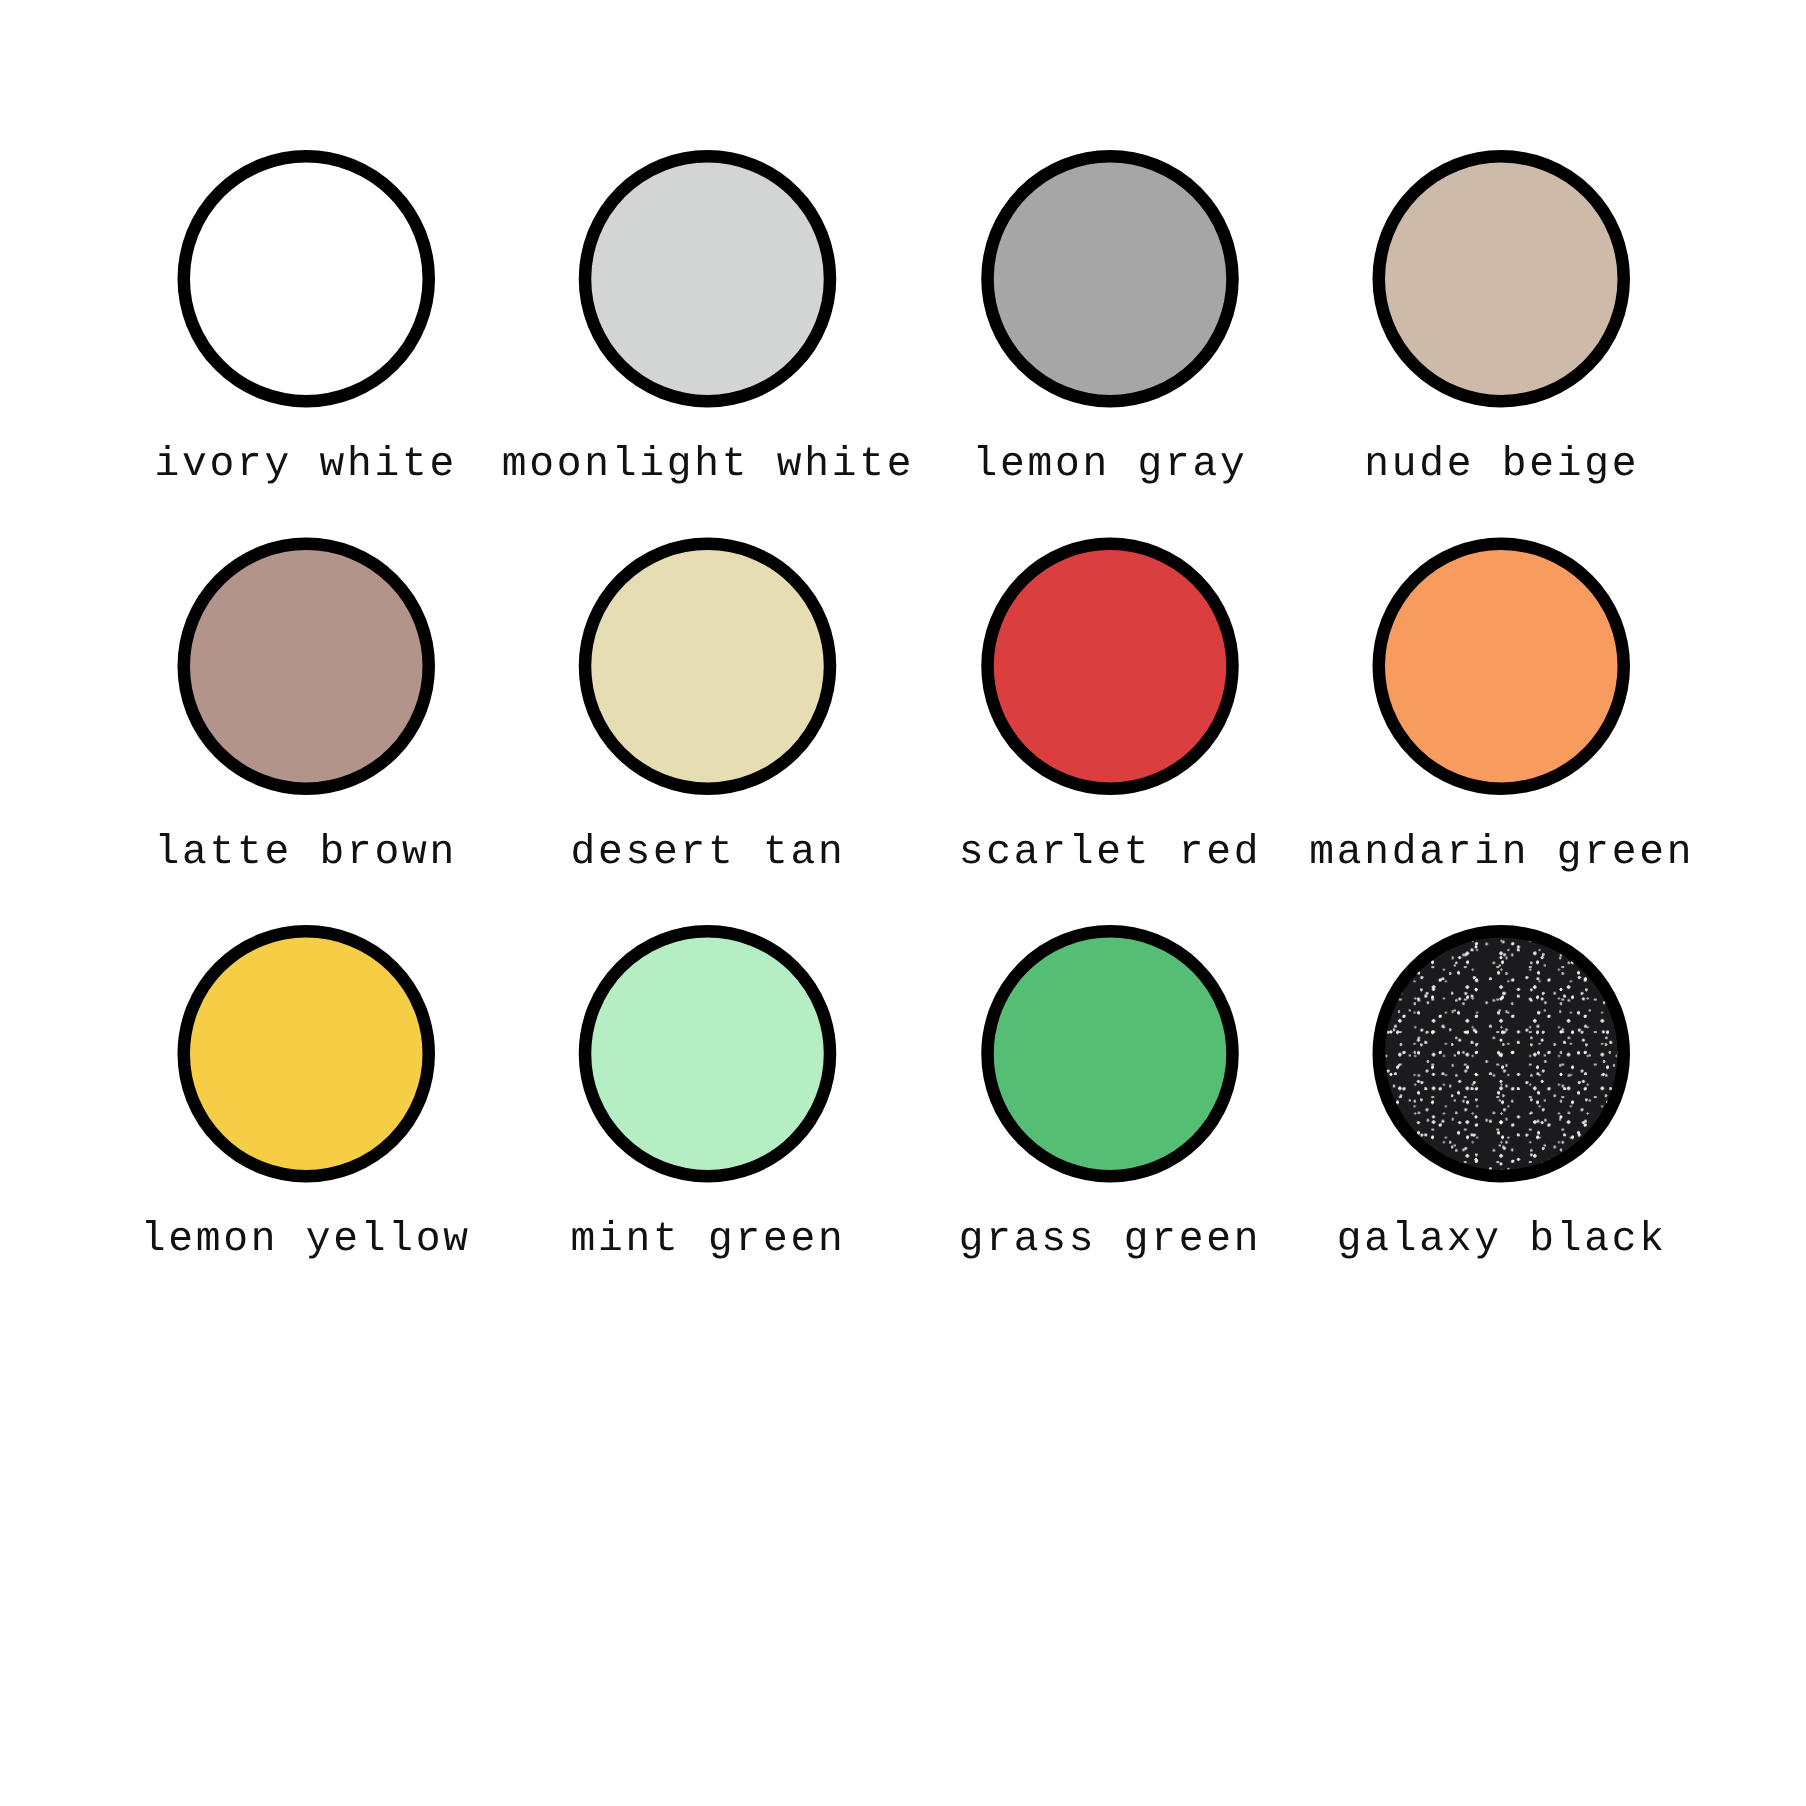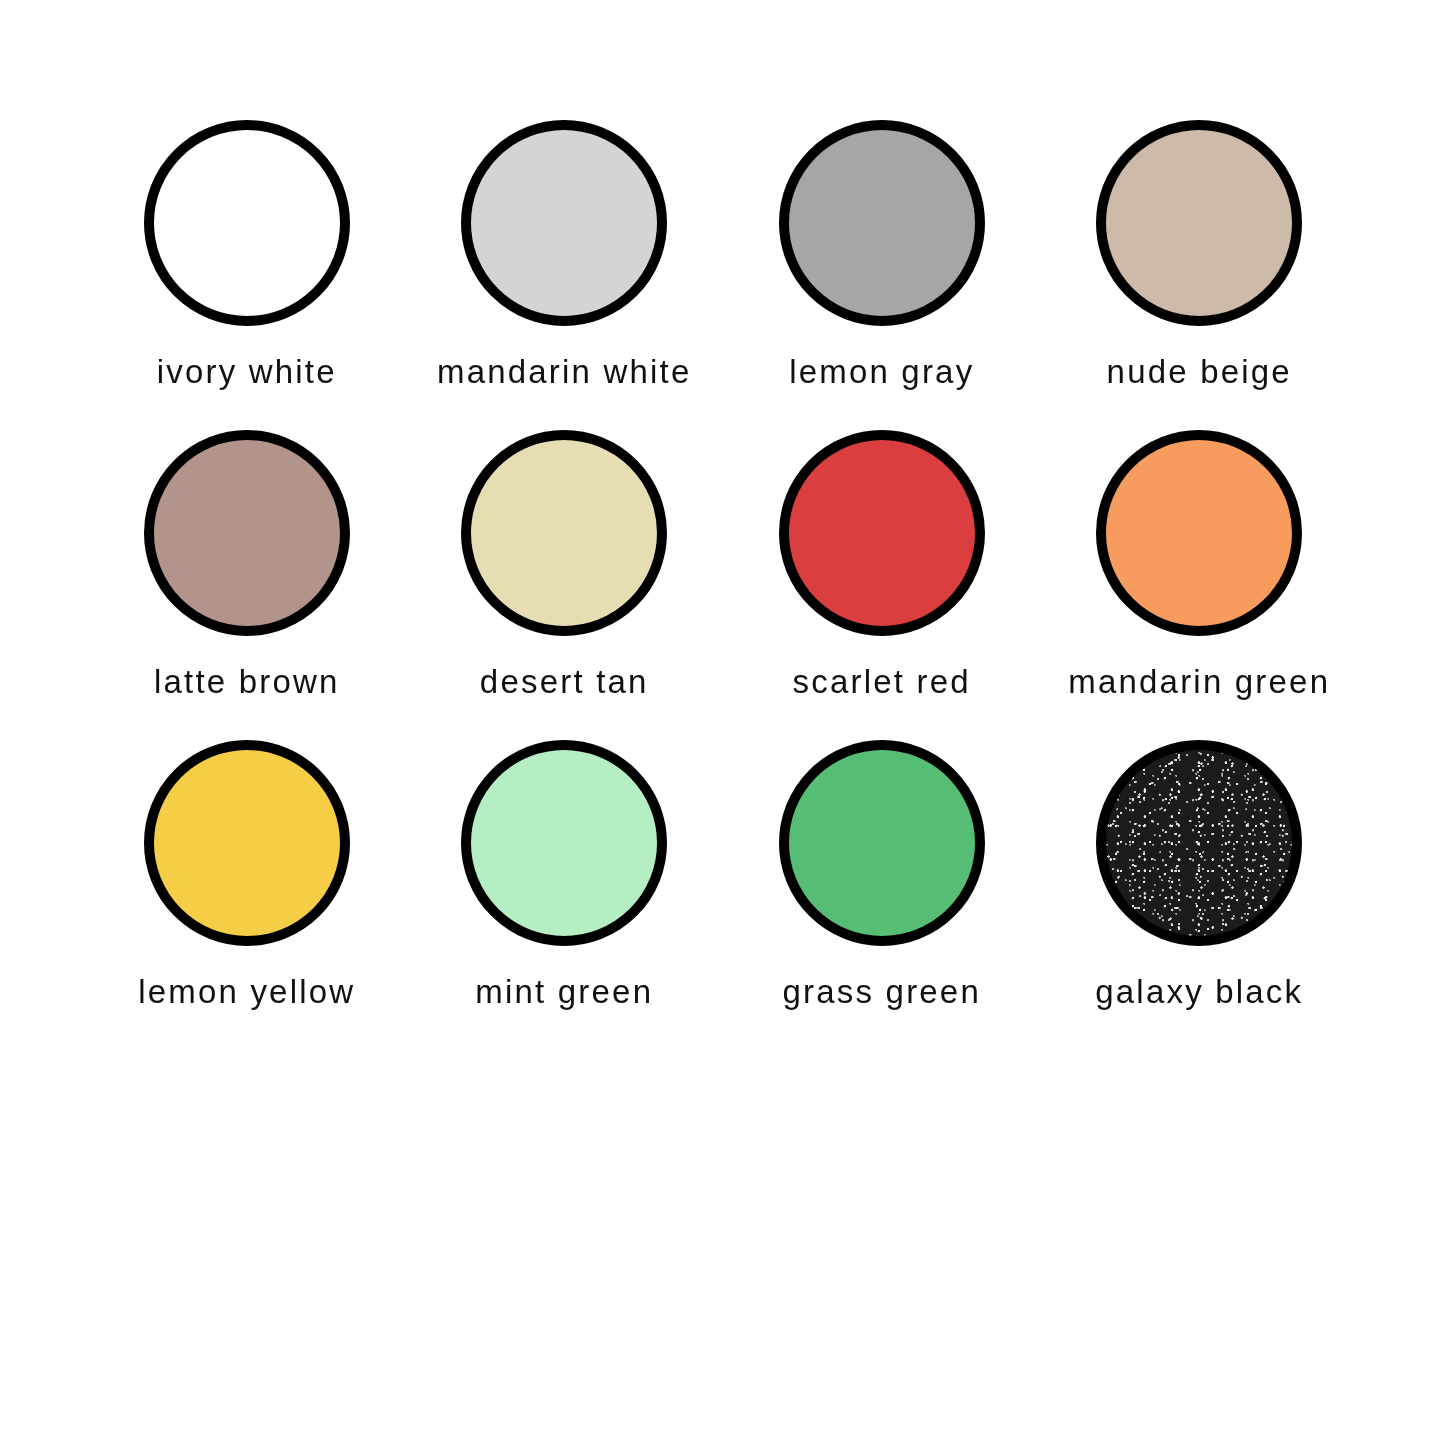--- a/index.html
+++ b/index.html
@@ -7,21 +7,21 @@
     padding: 0;
     background: #ffffff;
   }
 
   #canvas {
     position: relative;
     width: 1445px;
     height: 1107px;
     background: #ffffff;
     overflow: hidden;
-    font-family: Liberation Sans, sans-serif;
+    font-family: Liberation Mono, monospace;
   }
 
   .swatch-grid {
     position: absolute;
     left: 88px;
     top: 120px;
     width: 1270px;
     display: grid;
     grid-template-columns: repeat(4, 1fr);
     grid-template-rows: repeat(4, 310px);
@@ -104,21 +104,21 @@
       <div class="swatch-cell">
         <div class="swatch-disc-wrap">
           <div class="swatch-disc" style="background: rgb(255, 255, 255); border-color: rgb(0, 0, 0);"></div>
         </div>
         <div class="swatch-label">ivory white</div>
       </div>
       <div class="swatch-cell">
         <div class="swatch-disc-wrap">
           <div class="swatch-disc" style="background: rgb(211, 212, 212); border-color: rgb(0, 0, 0);"></div>
         </div>
-        <div class="swatch-label">mandarin white</div>
+        <div class="swatch-label">moonlight white</div>
       </div>
       <div class="swatch-cell">
         <div class="swatch-disc-wrap">
           <div class="swatch-disc" style="background: rgb(166, 166, 166); border-color: rgb(0, 0, 0);"></div>
         </div>
         <div class="swatch-label">lemon gray</div>
       </div>
       <div class="swatch-cell">
         <div class="swatch-disc-wrap">
           <div class="swatch-disc" style="background: rgb(205, 186, 168); border-color: rgb(0, 0, 0);"></div>

